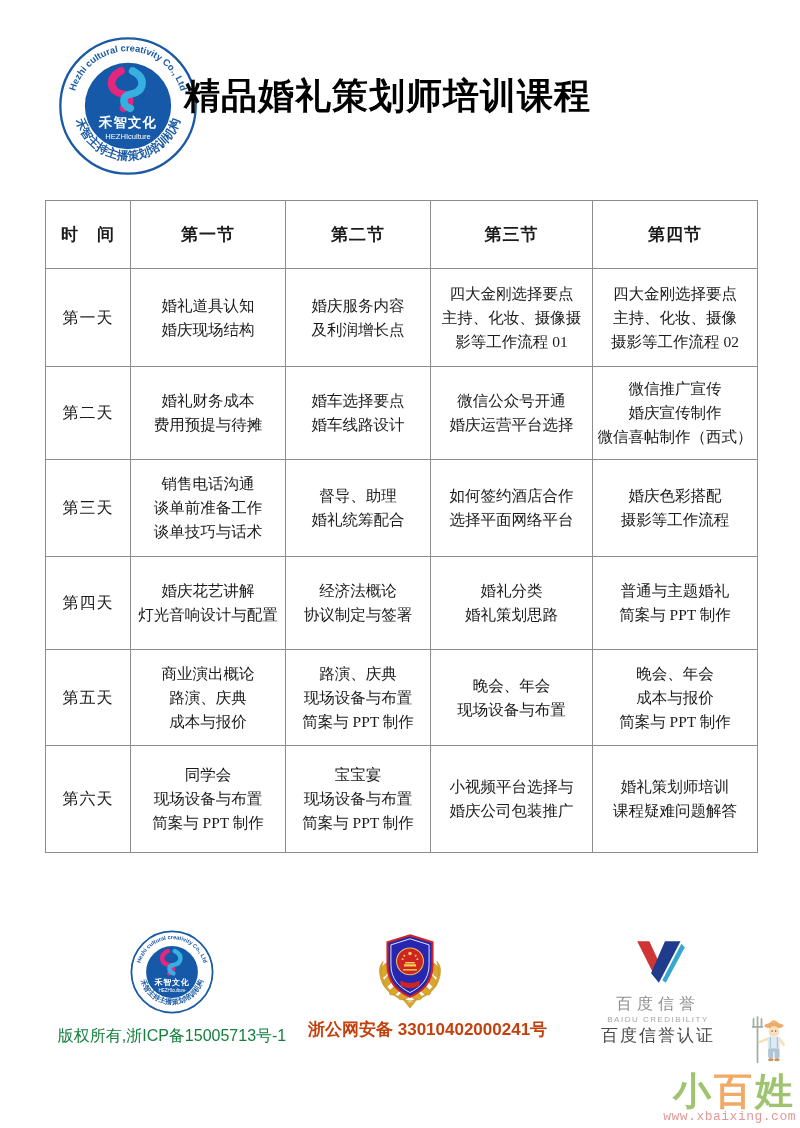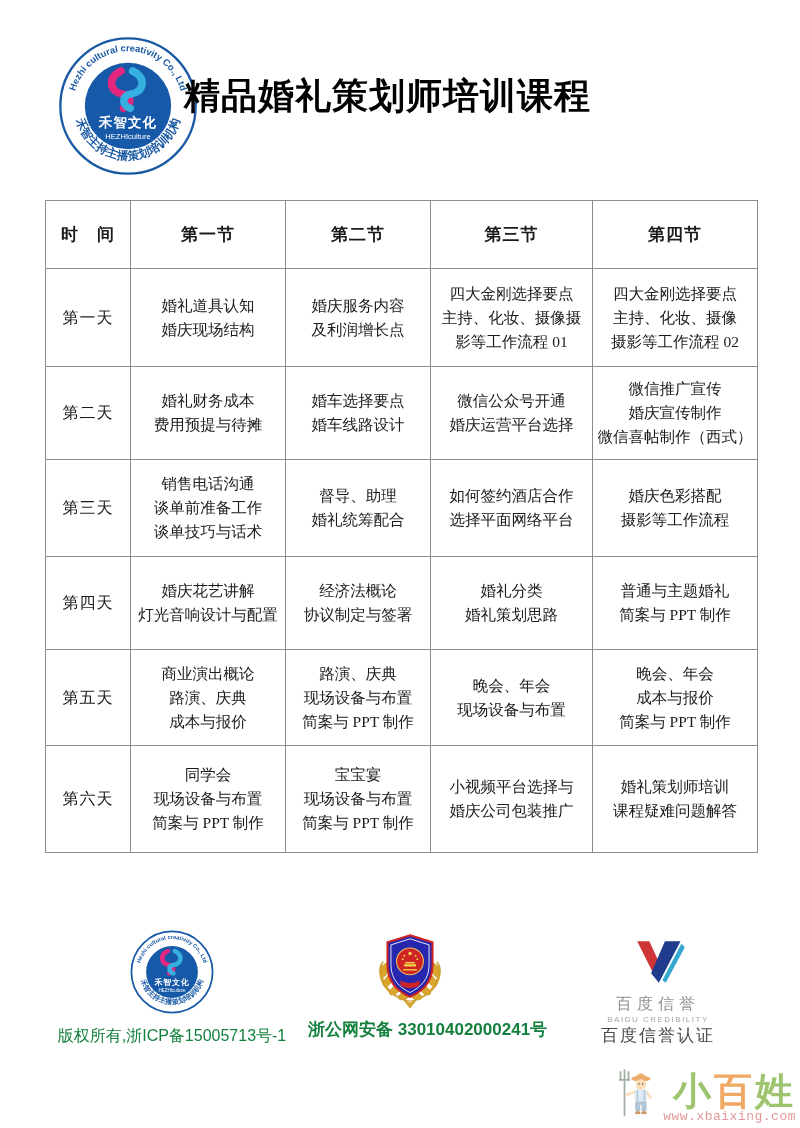--- a/index.html
+++ b/index.html
@@ -38,28 +38,28 @@
   .course-table tbody tr:nth-child(6) td { height:107px; }
 
   
   .f-block { position:absolute; text-align:center; font-family:"Liberation Sans", sans-serif; }
   .f-left  { left:52px;  top:930px; width:240px; }
   .f-mid   { left:308px; top:930px; width:204px; }
   .f-right { left:582px; top:936px; width:152px; }
   .f-left .small-logo { width:84px; height:84px; }
   .copyright-text { margin-top:8px; font-size:16px; color:#15803d; white-space:nowrap; }
   .police-badge { width:78px; height:80px; }
-  .police-text { margin-top:4px; font-size:17px; font-weight:bold; color:#15803d; white-space:nowrap; }
+  .police-text { margin-top:4px; font-size:17px; font-weight:bold; color:#c2410c; white-space:nowrap; }
   .baidu-v { width:56px; height:52px; }
   .baidu-title { margin-top:2px; font-size:16px; color:#8f8f8f; letter-spacing:5px; }
   .baidu-sub { font-size:8px; color:#a5a5a5; letter-spacing:1.5px; }
   .baidu-caption { margin-top:0; font-size:17px; color:#4a4a4a; letter-spacing:2px; }
 
   
-  .watermark { position:absolute; right:4px; bottom:4px; display:flex; align-items:flex-end; opacity:.92; }
+  .watermark { position:absolute; right:4px; bottom:4px; display:flex; align-items:flex-end; opacity:.92;flex-direction:column; }
   .mascot { width:46px; height:58px; flex:0 0 auto; }
   .wm-text { display:flex; flex-direction:column; align-items:flex-end; }
   .wm-brand { font-size:38px; font-weight:bold; line-height:40px; letter-spacing:3px; white-space:nowrap; }
   .wm-brand .c-green  { color:var(--brand-green); }
   .wm-brand .c-orange { color:var(--brand-orange); }
   .wm-url { font-family:"Liberation Mono", monospace; font-size:13px; color:var(--url-pink); margin-top:-2px; letter-spacing:.5px; }
 </style>
 </head>
 <body>
 

